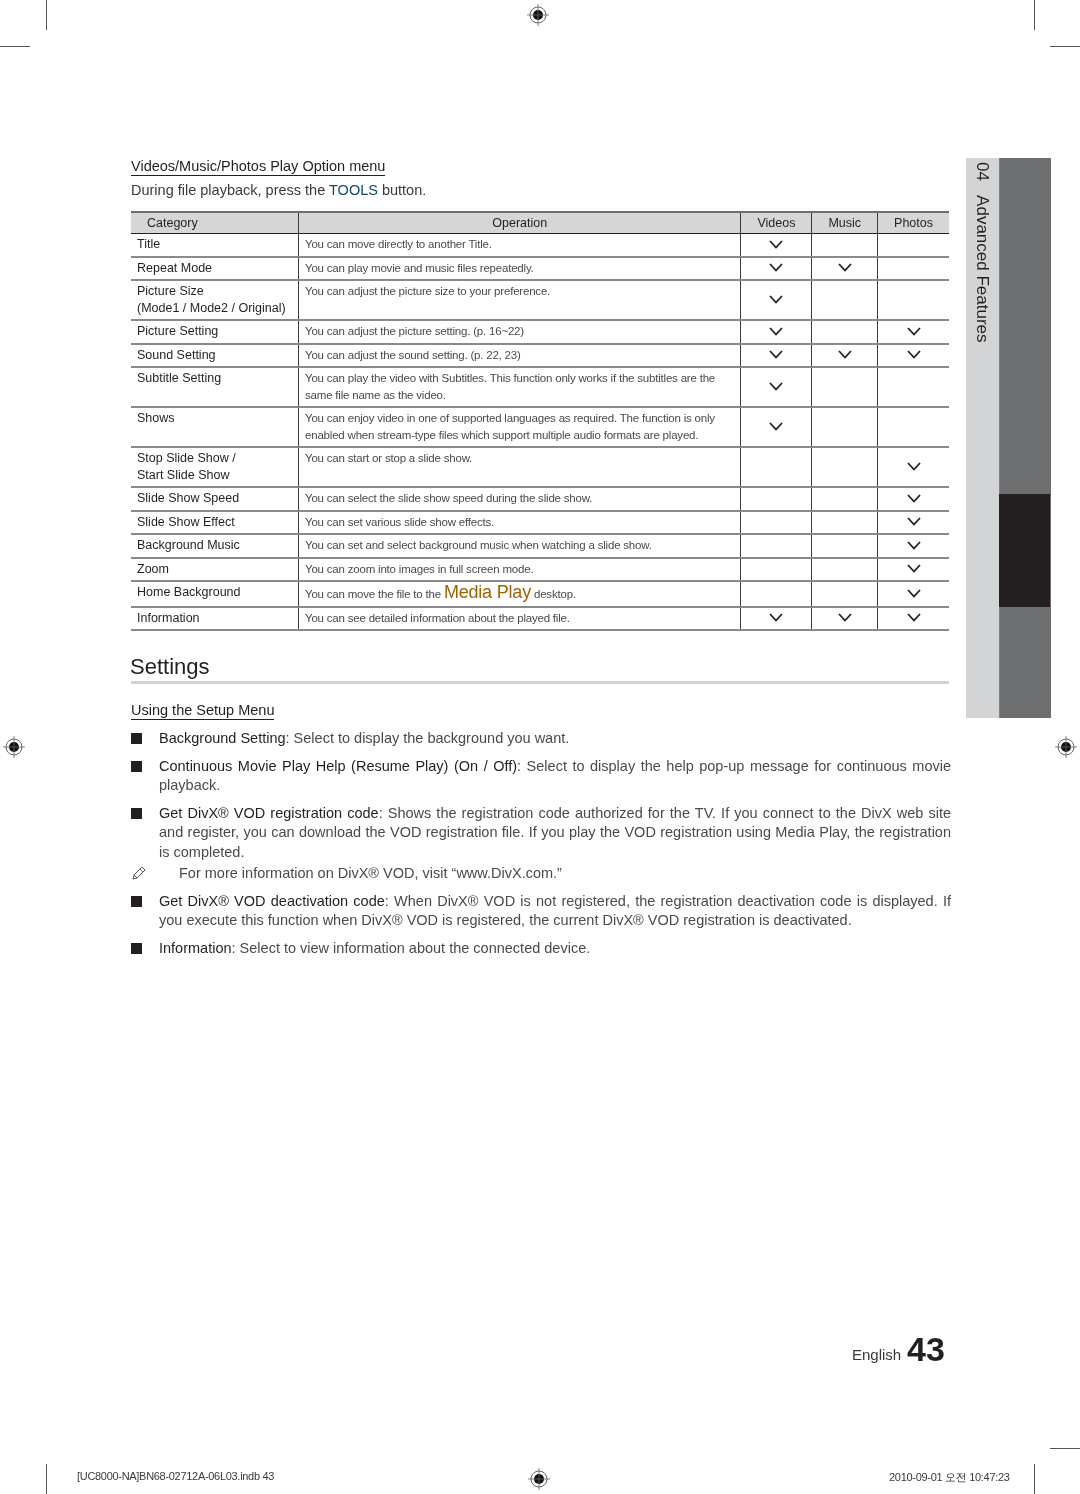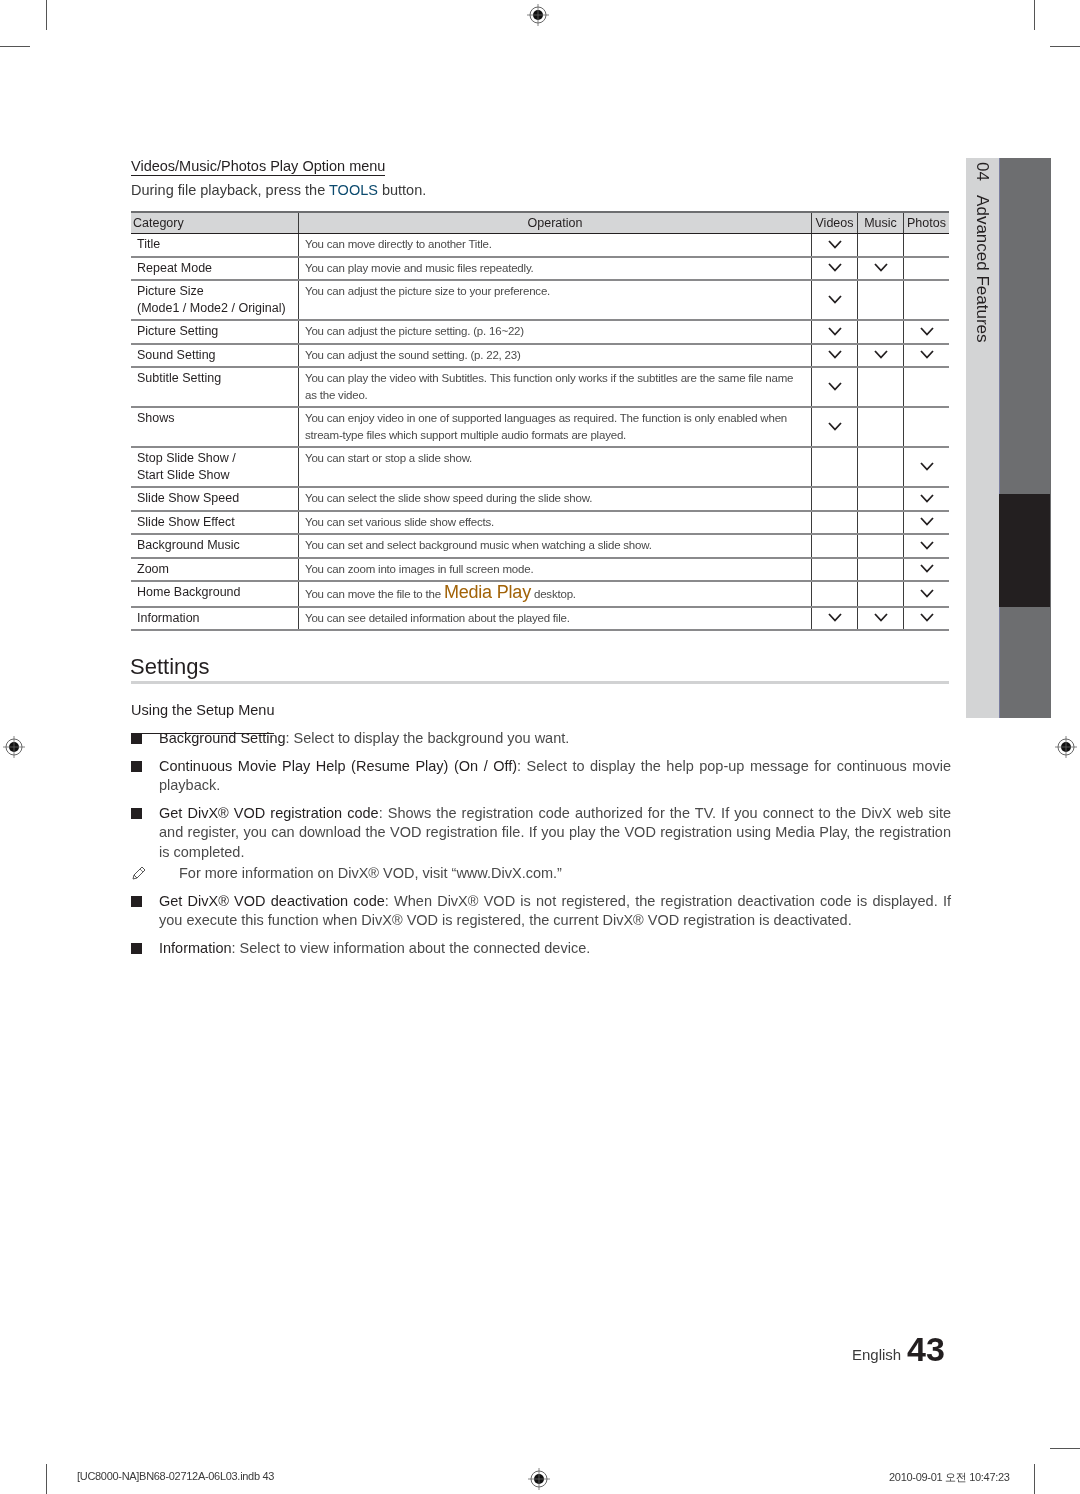--- a/index.html
+++ b/index.html
@@ -28,21 +28,21 @@
   }
   .intro b { font-weight: normal; color: #0c4a6e; }
 
   
   table.opt {
     position: absolute; left: 131px; top: 211px; width: 818px;
     border-collapse: collapse; font-size: 12px;
   }
   table.opt th {
     background: #d5d6d7; font-weight: normal; font-size: 12.5px;
-    height: 20px; padding: 0 2px; color: #231f20;
+    height: 20px; padding: 0 16px; color: #231f20;
     border-top: 2px solid #6d6e70; border-bottom: 1px solid #231f20;
   }
   table.opt th.cat { text-align: left; }
   table.opt th.op { text-align: center; }
   table.opt th.chk { text-align: center; margin-left: 13px; }
   table.opt td {
     border-bottom: 2px solid #8a8a8c; vertical-align: top;
     padding: 2px 6px 3px 6px; line-height: 16.5px;
   }
   table.opt td.cat { width: 155px; color: #231f20; font-size: 12.5px; }
@@ -57,21 +57,21 @@
     position: absolute; left: 130px; top: 654px;
     font-size: 22px; color: #231f20;
   }
   .settings-rule {
     position: absolute; left: 131px; top: 681px; width: 818px; height: 3px;
     background: #d1d2d3;
   }
   .setup-heading {
     position: absolute; left: 131px; top: 702px;
     font-size: 14.5px; color: #231f20;
-    border-bottom: 1.5px solid #231f20; padding-bottom: 15px;
+    border-bottom: 1.5px solid #231f20; padding-bottom: 1px;
   }
   .bullets { position: absolute; left: 131px; top: 729px; width: 820px; }
   .bullet {
     position: relative; padding-left: 28px; font-size: 14.5px;
     line-height: 19.5px; color: #4a4a4a; margin-bottom: 8px; text-align: justify;
   }
   .bullet .sq {
     position: absolute; left: 0; top: 4px; width: 11px; height: 11px; background: #231f20;
   }
   .bullet .lead { color: #231f20; }

